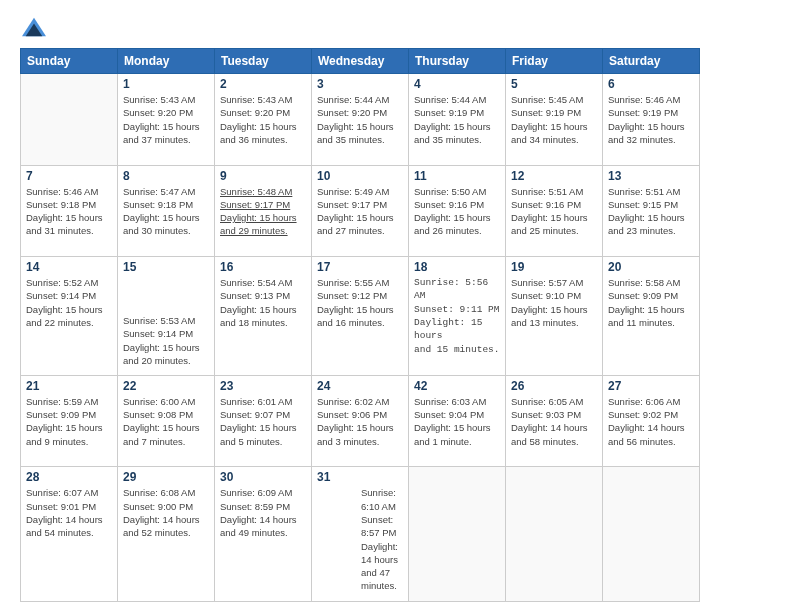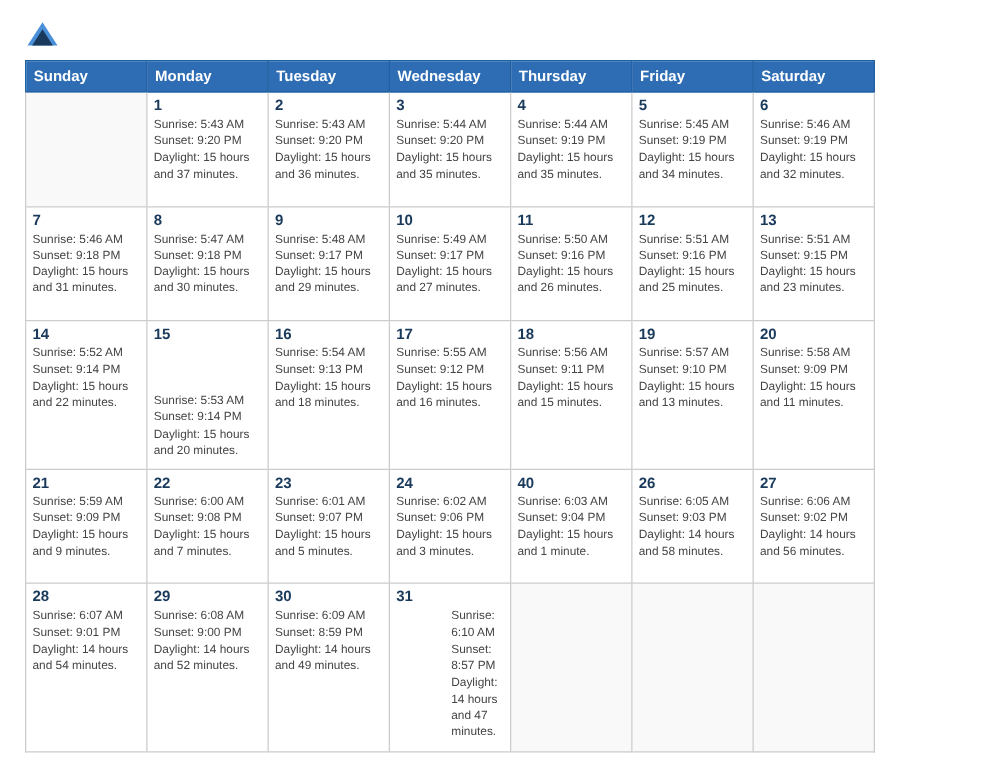--- a/index.html
+++ b/index.html
@@ -175,21 +175,21 @@
           </td>
           <td>
             <span class="day-number">8</span>
             <div class="day-info" style="white-space: pre-line;">Sunrise: 5:47 AM
 Sunset: 9:18 PM
 Daylight: 15 hours
 and 30 minutes.</div>
           </td>
           <td>
             <span class="day-number">9</span>
-            <div class="day-info" style="white-space: pre-line;">Sunrise: 5:48 AM
+            <div class="day-info" style="white-space: pre-line; text-decoration: underline;">Sunrise: 5:48 AM
 Sunset: 9:17 PM
 Daylight: 15 hours
 and 29 minutes.</div>
           </td>
           <td>
             <span class="day-number">10</span>
             <div class="day-info" style="white-space: pre-line;">Sunrise: 5:49 AM
 Sunset: 9:17 PM
 Daylight: 15 hours
 and 27 minutes.</div>
@@ -240,21 +240,21 @@
           </td>
           <td>
             <span class="day-number">17</span>
             <div class="day-info" style="white-space: pre-line;">Sunrise: 5:55 AM
 Sunset: 9:12 PM
 Daylight: 15 hours
 and 16 minutes.</div>
           </td>
           <td>
             <span class="day-number">18</span>
-            <div class="day-info" style="white-space: pre-line;">Sunrise: 5:56 AM
+            <div class="day-info" style="white-space: pre-line; font-family: Liberation Mono, monospace;">Sunrise: 5:56 AM
 Sunset: 9:11 PM
 Daylight: 15 hours
 and 15 minutes.</div>
           </td>
           <td>
             <span class="day-number">19</span>
             <div class="day-info" style="white-space: pre-line;">Sunrise: 5:57 AM
 Sunset: 9:10 PM
 Daylight: 15 hours
 and 13 minutes.</div>
@@ -290,21 +290,21 @@
 and 5 minutes.</div>
           </td>
           <td>
             <span class="day-number">24</span>
             <div class="day-info" style="white-space: pre-line;">Sunrise: 6:02 AM
 Sunset: 9:06 PM
 Daylight: 15 hours
 and 3 minutes.</div>
           </td>
           <td>
-            <span class="day-number">40</span>
+            <span class="day-number">42</span>
             <div class="day-info" style="white-space: pre-line;">Sunrise: 6:03 AM
 Sunset: 9:04 PM
 Daylight: 15 hours
 and 1 minute.</div>
           </td>
           <td>
             <span class="day-number">26</span>
             <div class="day-info" style="white-space: pre-line;">Sunrise: 6:05 AM
 Sunset: 9:03 PM
 Daylight: 14 hours

